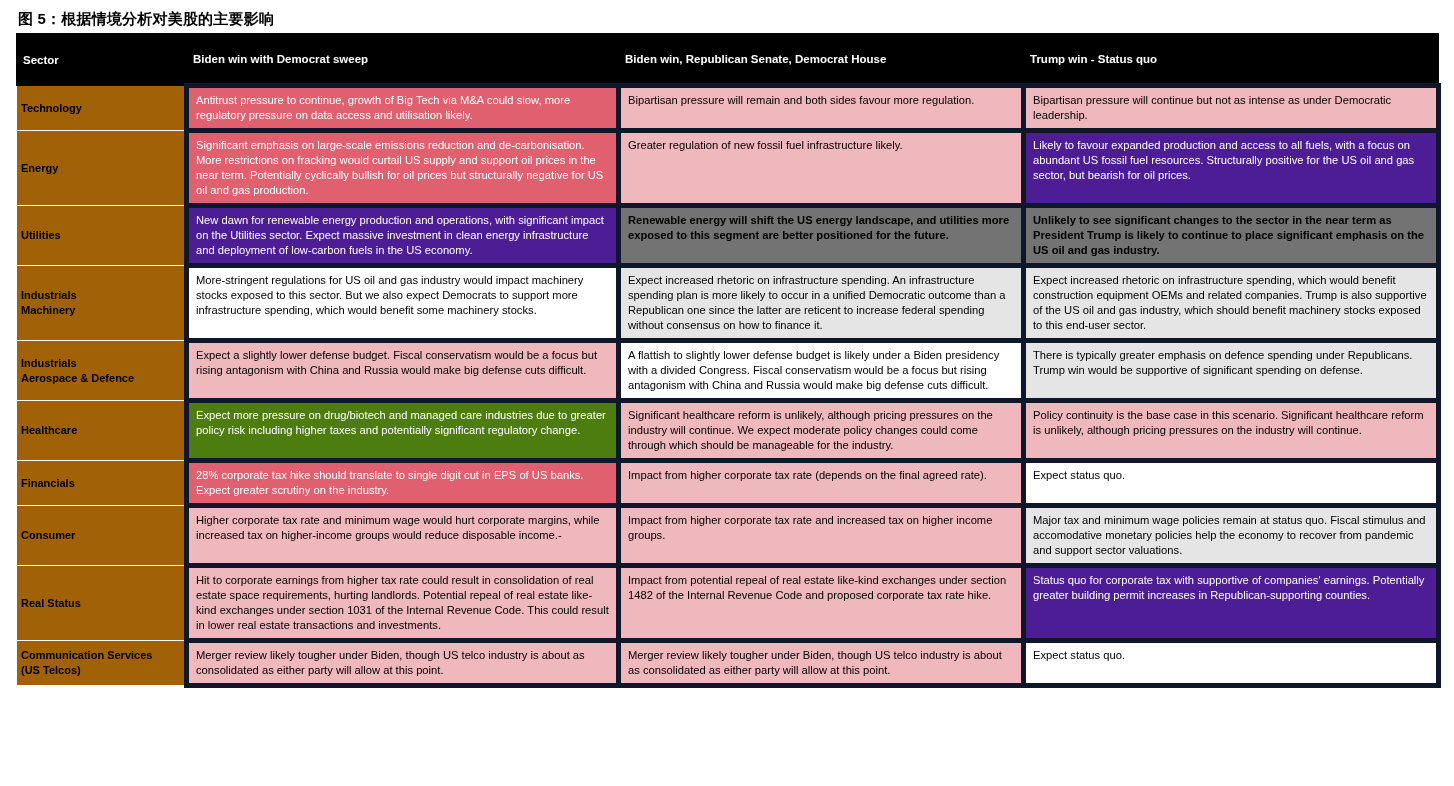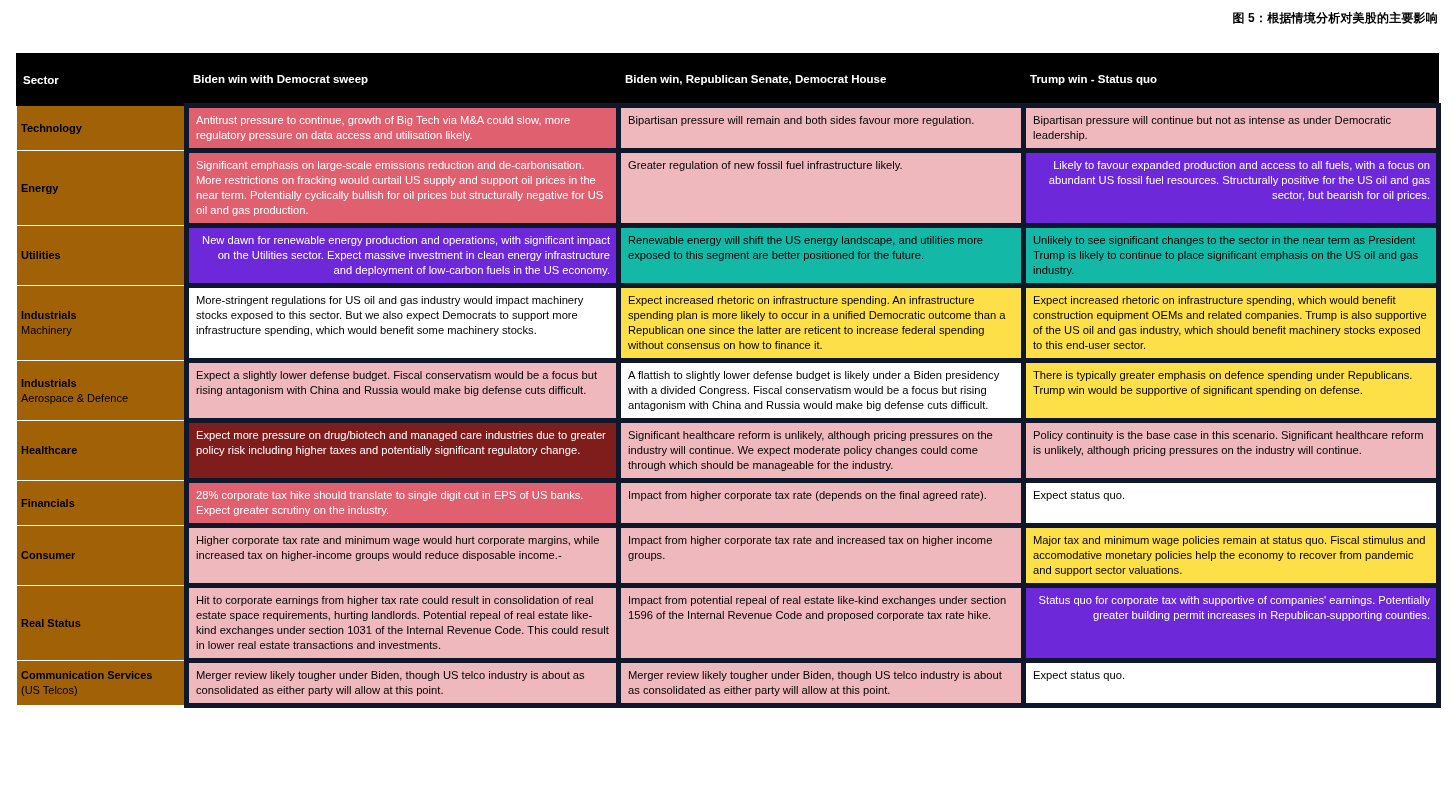--- a/index.html
+++ b/index.html
@@ -15,26 +15,25 @@
     overflow: hidden;
   }
   .page {
     position: relative;
     width: 1454px;
     height: 786px;
     box-sizing: border-box;
     padding: 10px 16px 0 16px;
   }
   .fig-title {
-    font-size: 12px;
+    font-size: 15px;
     font-weight: bold;
     color: #000000;
-    margin: 0 0 26px 2px;
+    margin: 0 0 4px 2px;
     letter-spacing: 0.2px;
-    text-align: right;
   }
   table.matrix {
     border-collapse: collapse;
     width: 1422px;
     table-layout: fixed;
   }
   table.matrix col.c0 { width: 170px; }
   table.matrix col.c1 { width: 432px; }
   table.matrix col.c2 { width: 405px; }
   table.matrix col.c3 { width: 415px; }
@@ -61,30 +60,30 @@
     background: #a16207;
     border: 1px solid #ffffff;
     vertical-align: middle;
     padding-left: 4px;
     font-size: 11px;
     font-weight: bold;
     color: #000000;
     line-height: 15px;
   }
   tbody td.sector .sub {
-    font-weight: normal;
+    font-weight: bold;
     display: block;
   }
   
   .neg      { background: #e06070; color: #ffffff; }
-  .neg-soft { background: #7f1d1d; color: #ffffff; }
+  .neg-soft { background: #4d7c0f; color: #ffffff; }
   .neu      { background: #efb8bc; color: #000000; }
-  .pos-soft { background: #fde047; color: #000000; }
-  .pos      { background: #14b8a6; color: #000000; }
-  .pos-dark { background: #6d28d9; color: #ffffff; text-align: right; }
+  .pos-soft { background: #e5e5e5; color: #000000; }
+  .pos      { background: #737373; color: #000000; font-weight: bold; }
+  .pos-dark { background: #4c1d95; color: #ffffff; }
   .blank    { background: #ffffff; color: #000000; }
 </style>
 </head>
 <body>
 
 <div class="page">
   <div class="fig-title">图 5：根据情境分析对美股的主要影响</div>
 
   <table class="matrix">
     <colgroup>
@@ -146,21 +145,21 @@
         </tr>
         <tr>
           <td class="sector"><span>Consumer</span></td>
           <td class="neu">Higher corporate tax rate and minimum wage would hurt corporate margins, while increased tax on higher-income groups would reduce disposable income.-</td>
           <td class="neu">Impact from higher corporate tax rate and increased tax on higher income groups.</td>
           <td class="pos-soft">Major tax and minimum wage policies remain at status quo. Fiscal stimulus and accomodative monetary policies help the economy to recover from pandemic and support sector valuations.</td>
         </tr>
         <tr>
           <td class="sector"><span>Real Status</span></td>
           <td class="neu">Hit to corporate earnings from higher tax rate could result in consolidation of real estate space requirements, hurting landlords. Potential repeal of real estate like-kind exchanges under section 1031 of the Internal Revenue Code. This could result in lower real estate transactions and investments.</td>
-          <td class="neu">Impact from potential repeal of real estate like-kind exchanges under section 1596 of the Internal Revenue Code and proposed corporate tax rate hike.</td>
+          <td class="neu">Impact from potential repeal of real estate like-kind exchanges under section 1482 of the Internal Revenue Code and proposed corporate tax rate hike.</td>
           <td class="pos-dark">Status quo for corporate tax with supportive of companies' earnings. Potentially greater building permit increases in Republican-supporting counties.</td>
         </tr>
         <tr>
           <td class="sector"><span>Communication Services</span><span class="sub">(US Telcos)</span></td>
           <td class="neu">Merger review likely tougher under Biden, though US telco industry is about as consolidated as either party will allow at this point.</td>
           <td class="neu">Merger review likely tougher under Biden, though US telco industry is about as consolidated as either party will allow at this point.</td>
           <td class="blank">Expect status quo.</td>
         </tr>
       </tbody>
   </table>

